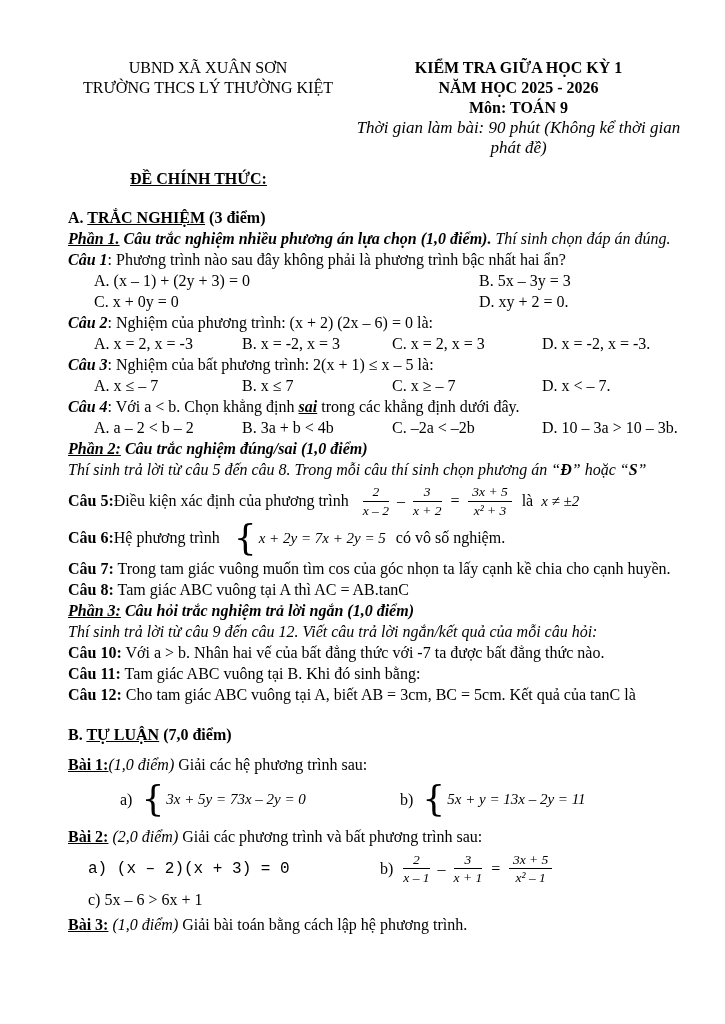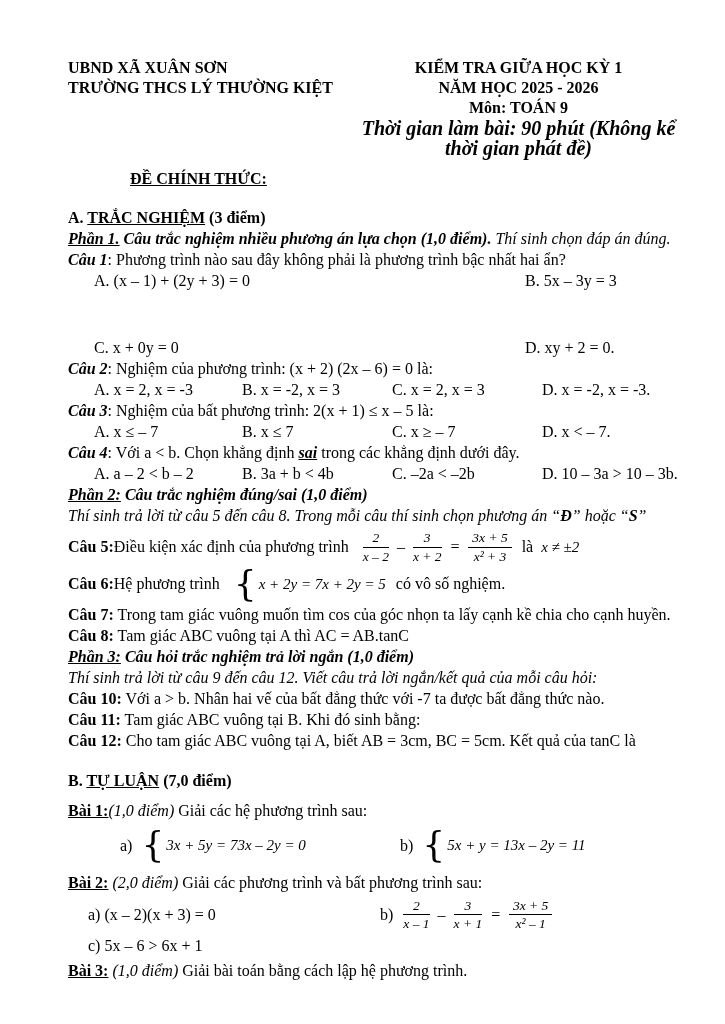--- a/index.html
+++ b/index.html
@@ -11,43 +11,43 @@
   .page{padding:58px 36px 0 68px;}
   p{margin:0;line-height:21px;}
   .b{font-weight:bold;}
   .i{font-style:italic;}
   .bi{font-weight:bold;font-style:italic;font-family:Liberation Serif, serif;}
   .biu{font-weight:bold;font-style:italic;text-decoration:underline;}
   .bu{font-weight:bold;text-decoration:underline;}
   .math{font-style:italic;}
   
   .header{display:flex;}
-  .h-left{width:280px;text-align:left;font-weight:bold;line-height:20px;}
+  .h-left{width:280px;text-align:center;font-weight:normal;line-height:20px;}
   .h-right{flex:1;text-align:center;font-weight:bold;line-height:20px;}
-  .h-right .time{font-weight:bold;font-style:italic;font-size:20px;}
+  .h-right .time{font-weight:normal;font-style:italic;font-size:17px;}
   .official{margin:10px 0 18px 62px;font-size:16px;}
   
-  .opts2{display:grid;grid-template-columns:385px auto;padding-left:26px;line-height:21px;gap:46px;}
+  .opts2{display:grid;grid-template-columns:385px auto;padding-left:26px;line-height:21px;}
   .opts4{display:grid;grid-template-columns:148px 150px 150px auto;padding-left:26px;line-height:21px;}
   
   .frac{display:inline-block;text-align:center;vertical-align:middle;font-style:italic;font-size:13.5px;line-height:1.15;margin:0 2px;}
   .frac .num{display:block;border-bottom:1px solid #000;padding:0 4px 1px;}
   .frac .den{display:block;padding-top:1px;}
   .eqgroup{display:inline-flex;align-items:center;gap:6px;}
   
   .sys{display:inline-flex;align-items:center;vertical-align:middle;}
   .sys::before{content:"{";font-size:36px;font-weight:200;line-height:0.9;margin-right:2px;font-family:"DejaVu Serif",serif;}
   .sys .eqs{display:flex;flex-direction:row;font-style:italic;font-size:15px;line-height:17px;}
   .flexline{display:flex;align-items:center;}
   .q56{margin:4px 0;}
   .bai-row1{display:flex;align-items:center;padding-left:52px;margin:8px 0 10px;}
   .bai-row1 .col1{width:280px;display:flex;align-items:center;gap:9px;}
   .bai-row1 .col2{display:flex;align-items:center;gap:9px;}
   .bai-row2{display:flex;align-items:center;padding-left:20px;margin:5px 0;}
-  .bai-row2 .col1{width:292px;}
+  .bai-row2 .col1{width:292px;font-family:Liberation Mono, monospace;}
   .bai-row2 .col2{display:flex;align-items:center;gap:8px;}
   .bai-head{margin-top:9px;}
   .secb{margin-top:19px;}
 </style>
 </head>
 <body>
 
 <div class="page">
 
   <div class="header">

